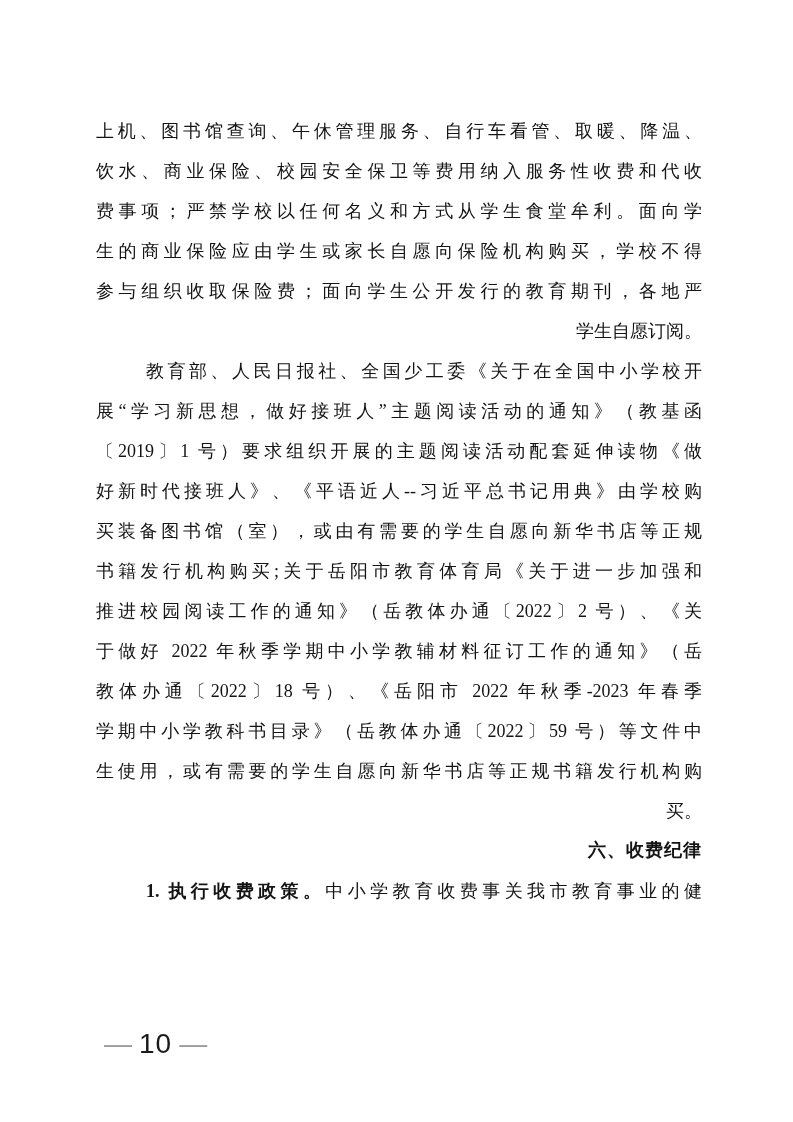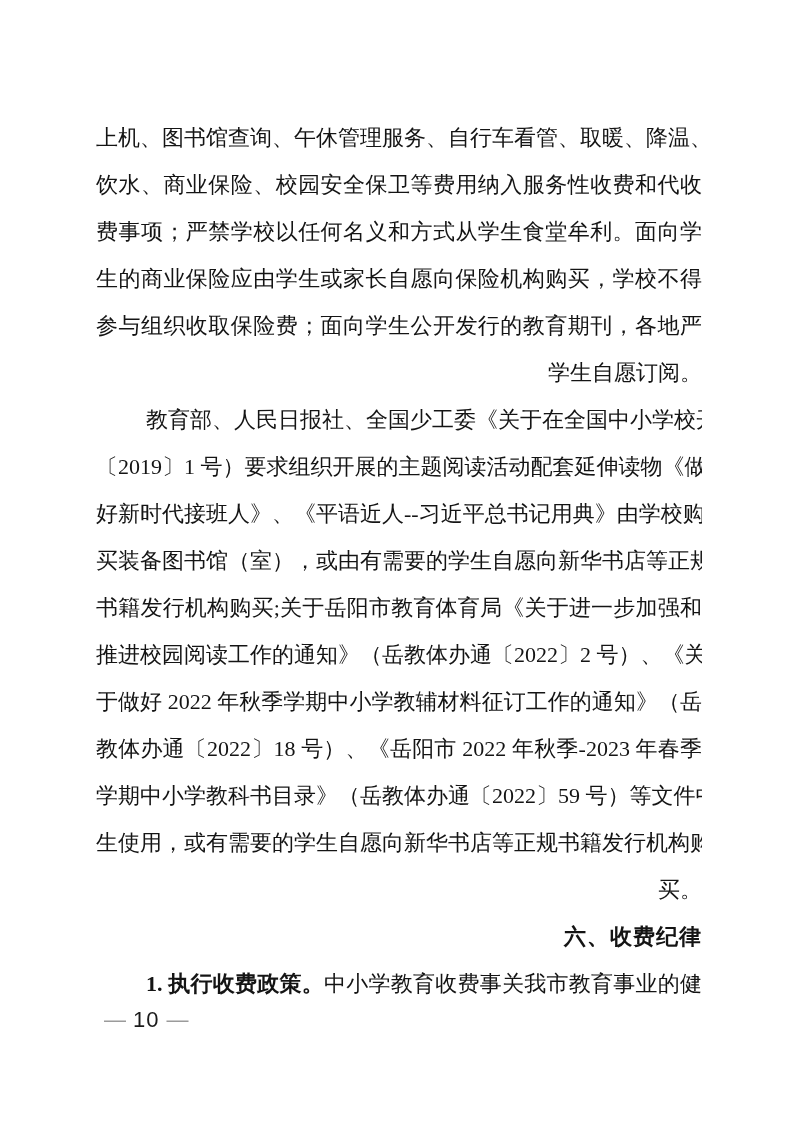--- a/index.html
+++ b/index.html
@@ -22,50 +22,49 @@
     background: #ffffff;
   }
   .text-block {
     position: absolute;
     left: 96px;
     top: 111px;
     width: 606px;
     color: #141414;
   }
   .line {
-    font-size: 22px;
+    font-size: 18px;
     height: 40px;
     line-height: 40px;
     text-align: justify;
     text-align-last: justify;
     overflow: hidden;
     white-space: nowrap;
-    margin-top: 7px;
   }
   .line.no-j {
     text-align: right;
     text-align-last: auto;
   }
   .line.indent {
     text-indent: 50px;
   }
   .line.heading {
-    font-family: Liberation Sans, sans-serif;
+    font-family: Liberation Mono, monospace;
     font-weight: 700;
     letter-spacing: 1px;
   }
   .line b {
     font-weight: 700;
   }
   .footer {
     position: absolute;
     left: 104px;
-    top: 1008px;
+    top: 1032px;
     height: 24px;
-    font-size: 22px;
+    font-size: 28px;
     line-height: 24px;
     color: #1a1a1a;
     font-family: "Liberation Sans", "DejaVu Sans", sans-serif;
     white-space: nowrap;
   }
   .footer .dash {
     color: #9b9b9b;
   }
   .footer .pagenum {
     margin: 0 7px;
@@ -78,20 +77,21 @@
 <div class="page">
 
   <div class="text-block" style="color: rgb(20, 20, 20);">
       <div class="line">上机、图书馆查询、午休管理服务、自行车看管、取暖、降温、</div>
       <div class="line">饮水、商业保险、校园安全保卫等费用纳入服务性收费和代收</div>
       <div class="line">费事项；严禁学校以任何名义和方式从学生食堂牟利。面向学</div>
       <div class="line">生的商业保险应由学生或家长自愿向保险机构购买，学校不得</div>
       <div class="line">参与组织收取保险费；面向学生公开发行的教育期刊，各地严</div>
       <div class="line no-j">学生自愿订阅。</div>
       <div class="line indent">教育部、人民日报社、全国少工委《关于在全国中小学校开</div>
+      <div class="line">展“学习新思想，做好接班人”主题阅读活动的通知》（教基函</div>
       <div class="line">〔2019〕1 号）要求组织开展的主题阅读活动配套延伸读物《做</div>
       <div class="line">好新时代接班人》、《平语近人--习近平总书记用典》由学校购</div>
       <div class="line">买装备图书馆（室），或由有需要的学生自愿向新华书店等正规</div>
       <div class="line">书籍发行机构购买;关于岳阳市教育体育局《关于进一步加强和</div>
       <div class="line">推进校园阅读工作的通知》（岳教体办通〔2022〕2 号）、《关</div>
       <div class="line">于做好 2022 年秋季学期中小学教辅材料征订工作的通知》（岳</div>
       <div class="line">教体办通〔2022〕18 号）、《岳阳市 2022 年秋季-2023 年春季</div>
       <div class="line">学期中小学教科书目录》（岳教体办通〔2022〕59 号）等文件中</div>
       <div class="line">生使用，或有需要的学生自愿向新华书店等正规书籍发行机构购</div>
       <div class="line no-j">买。</div>

